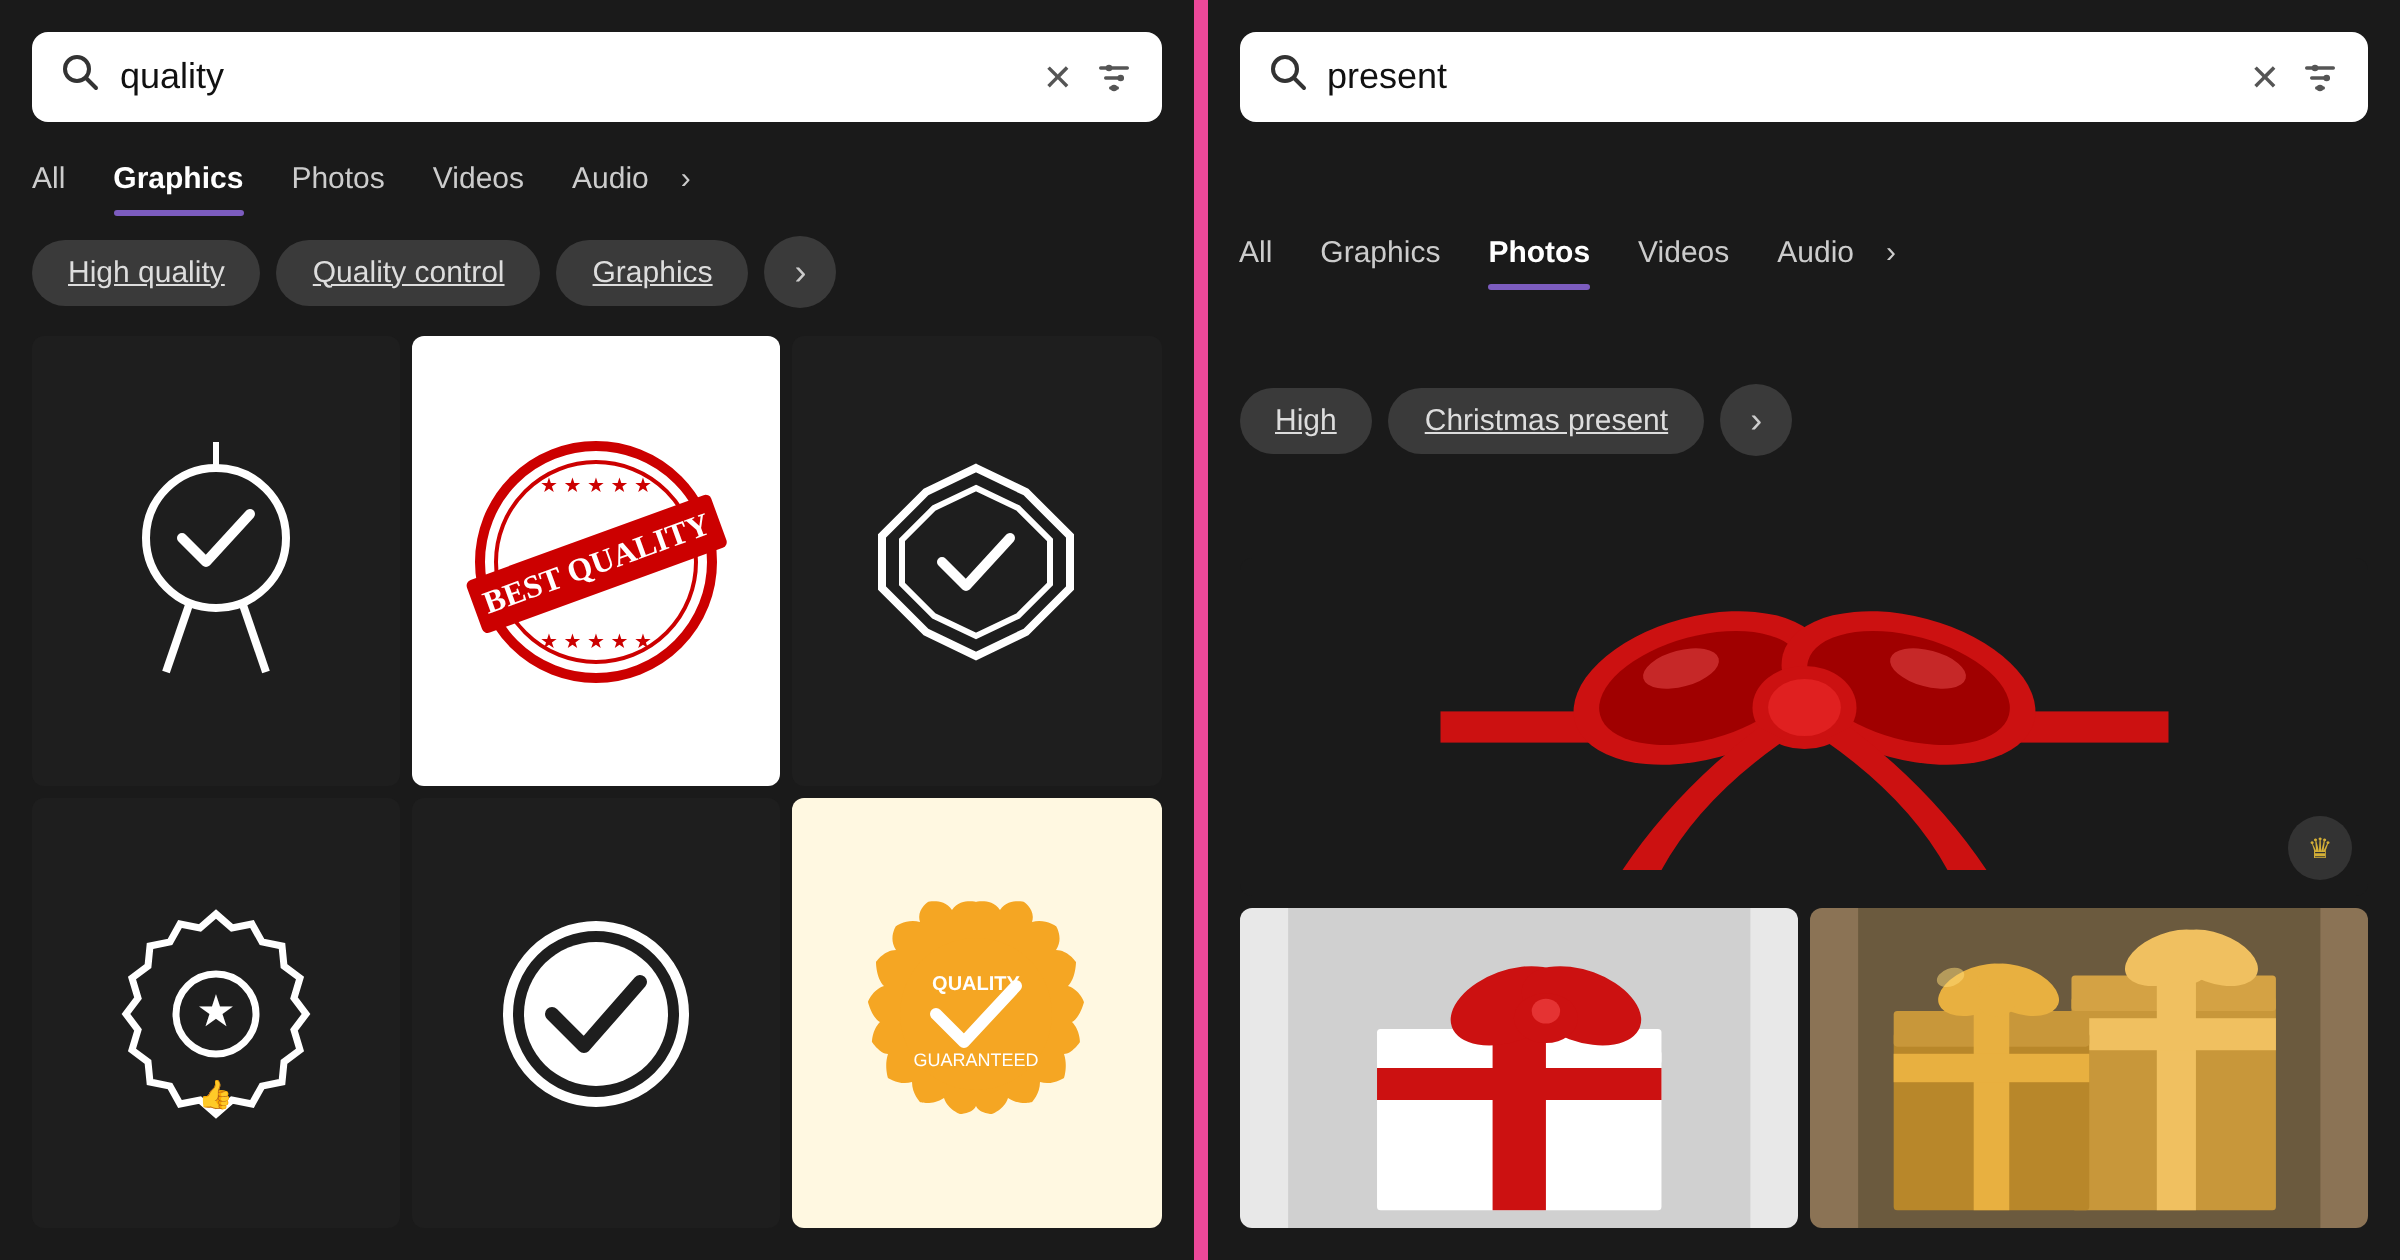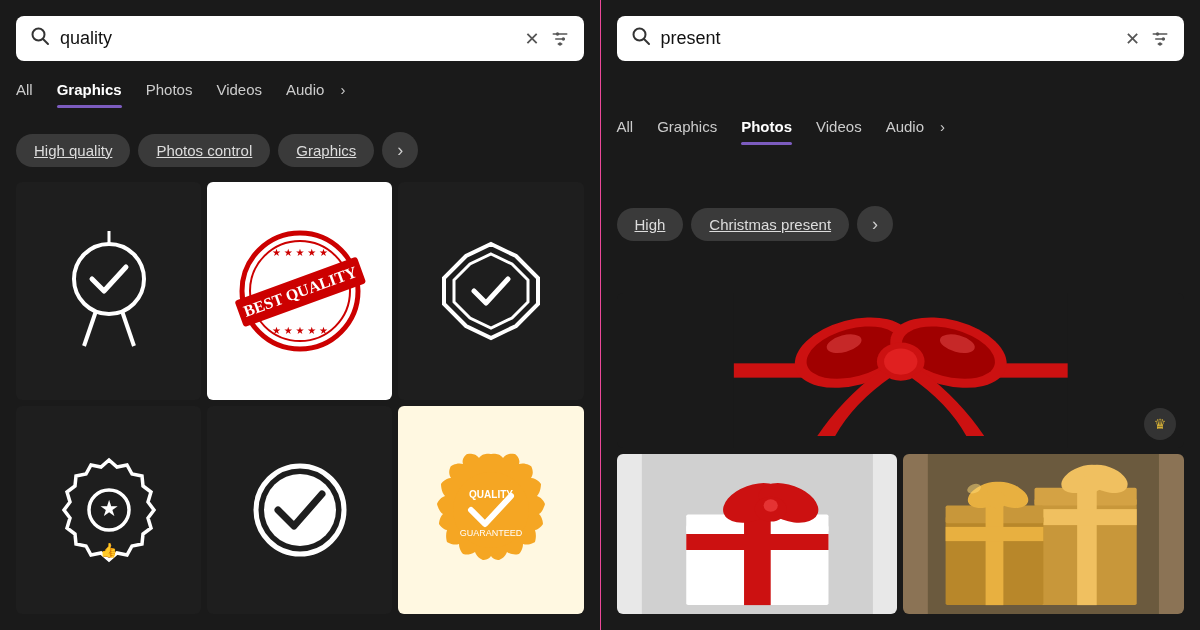--- a/index.html
+++ b/index.html
@@ -16,21 +16,21 @@
       display: flex;
       width: 1200px;
       height: 630px;
     }
 
     .panel {
       flex: 1;
       display: flex;
       flex-direction: column;
       padding: 16px;
-      border-right: 1px solid #ec4899;
+      border-right: 7px solid #ec4899;
     }
 
     .panel:last-child {
       border-right: none;
       gap: 37px;
     }
 
     
     .search-bar {
       display: flex;
@@ -69,21 +69,21 @@
       cursor: pointer;
       display: flex;
       align-items: center;
     }
 
     
     .tabs {
       display: flex;
       align-items: flex-end;
       gap: 0;
-      margin-bottom: 28px;
+      margin-bottom: 14px;
     }
 
     .tab {
       font-size: 15px;
       color: #ccc;
       padding: 6px 12px;
       cursor: pointer;
       position: relative;
       white-space: nowrap;
       font-weight: 400;
@@ -246,21 +246,21 @@
       <span class="tab">All</span>
       <span class="tab active">Graphics</span>
       <span class="tab">Photos</span>
       <span class="tab">Videos</span>
       <span class="tab">Audio</span>
       <span class="tabs-more">›</span>
     </div>
 
     <div class="chips">
       <span class="chip">High quality</span>
-      <span class="chip">Photos control</span>
+      <span class="chip">Quality control</span>
       <span class="chip">Graphics</span>
       <span class="chip-more">›</span>
     </div>
 
     <div class="image-grid">
 
       <div class="image-cell" style="background:#1e1e1e;">
         <svg width="110" height="120" viewBox="0 0 110 120" fill="none">
 
           <circle cx="55" cy="48" r="35" stroke="white" stroke-width="4" fill="none"></circle>

